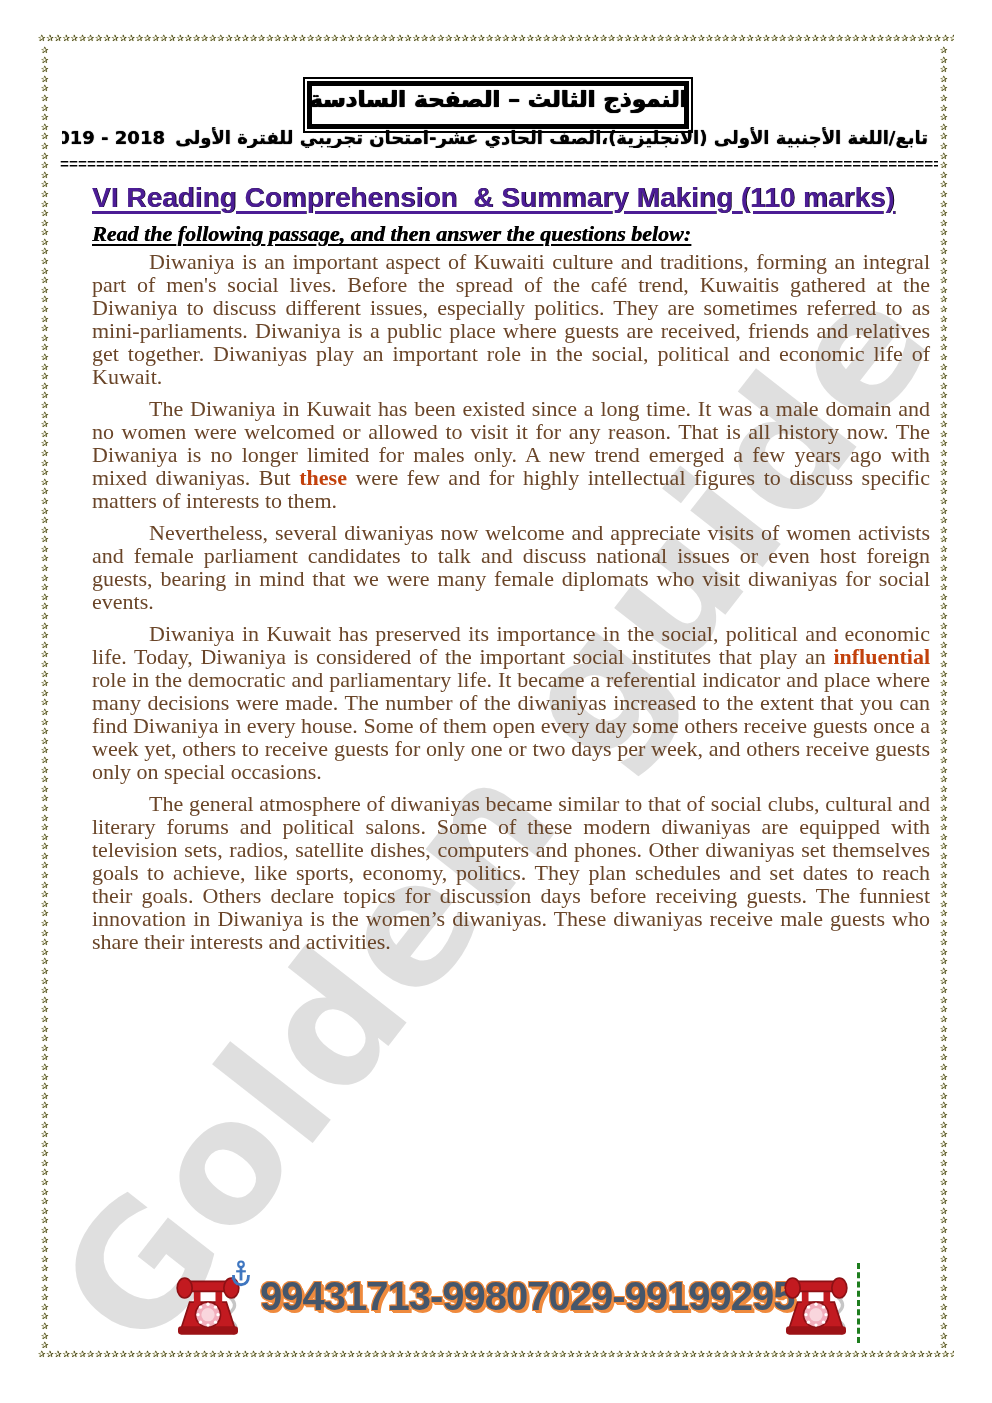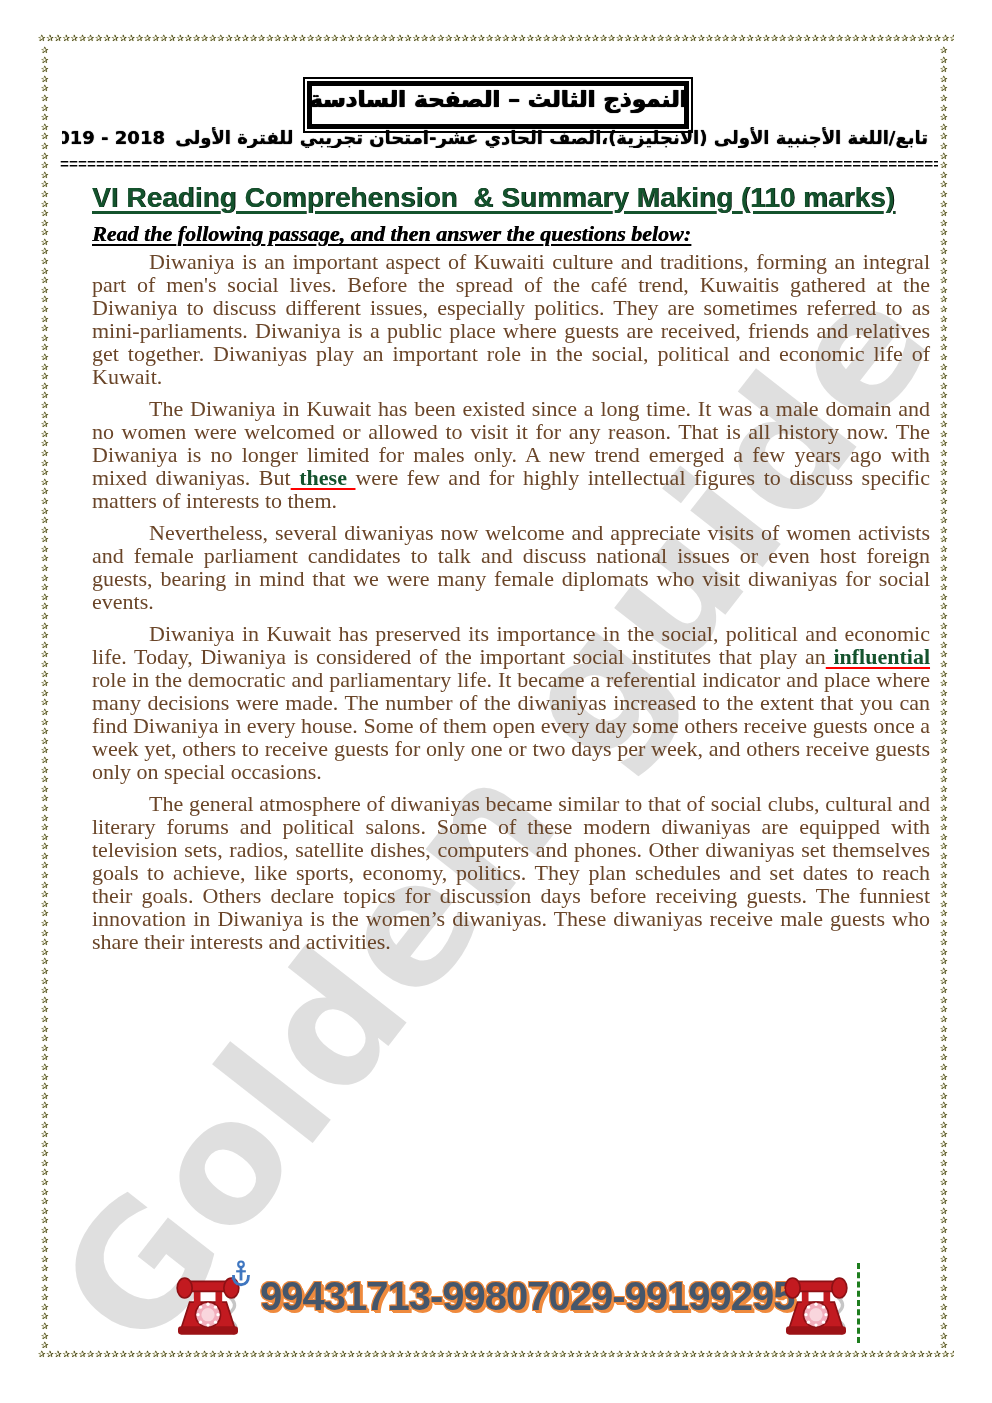--- a/index.html
+++ b/index.html
@@ -50,39 +50,39 @@
   .subheader .years { direction:ltr; unicode-bidi:bidi-override; padding:0 4px; }
   .divider {
     position:absolute; top:157px; left:60px; width:878px; height:18px;
     font-family:"Liberation Mono", monospace; font-weight:bold; font-size:15px;
     line-height:18px; color:#000; white-space:nowrap; overflow:hidden;
   }
   
   .section-title {
     position:absolute; top:182px; left:92px;
     font-family:"Liberation Sans", sans-serif; font-weight:bold; font-size:28px;
-    color:#14532d; white-space:pre;
+    color:#4c1d95; white-space:pre;
     text-decoration:underline; text-decoration-thickness:3px; text-underline-offset:4px;
     text-shadow:0.6px 0 0 #000;
   }
   .instruction {
     position:absolute; top:221px; left:92px;
     font-family:"Liberation Serif", serif; font-weight:bold; font-size:22px;
     color:#000; text-decoration:underline; text-decoration-thickness:2px;
     text-underline-offset:3px; text-shadow:0.4px 0 0 #000;font-style:italic;
   }
   
   .body-text {
     position:absolute; top:250px; left:92px; width:838px;
     font-size:22px; line-height:23px; text-align:justify; color:#6a4528;
   }
   .body-par { margin:0 0 9px 0; text-indent:57px; }
   .red-word {
-    color:#14532d; font-weight:bold;
-    text-decoration:underline; text-decoration-color:#ff0000;
+    color:#c2410c; font-weight:bold;
+    text-decoration-color:#ff0000;
     text-decoration-thickness:2px; text-underline-offset:3px;
   }
   
   .phone-img { position:absolute; width:80px; height:78px; }
   .phone-img.left  { left:168px; top:1264px; }
   .phone-img.right { left:776px; top:1264px; transform:scaleX(1); }
   .anchor-icon { position:absolute; left:230px; top:1260px; width:22px; height:28px; }
   .phone-number {
     position:absolute; left:260px; top:1274px; width:500px;
     font-family:"Liberation Sans", sans-serif; font-weight:bold; font-size:40px;

